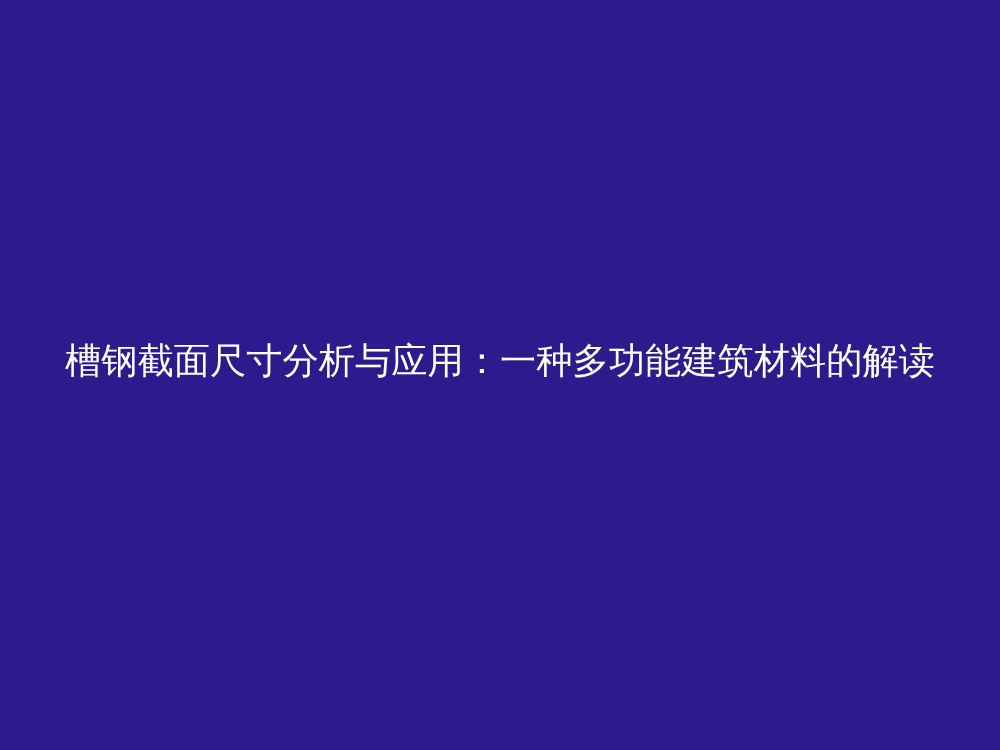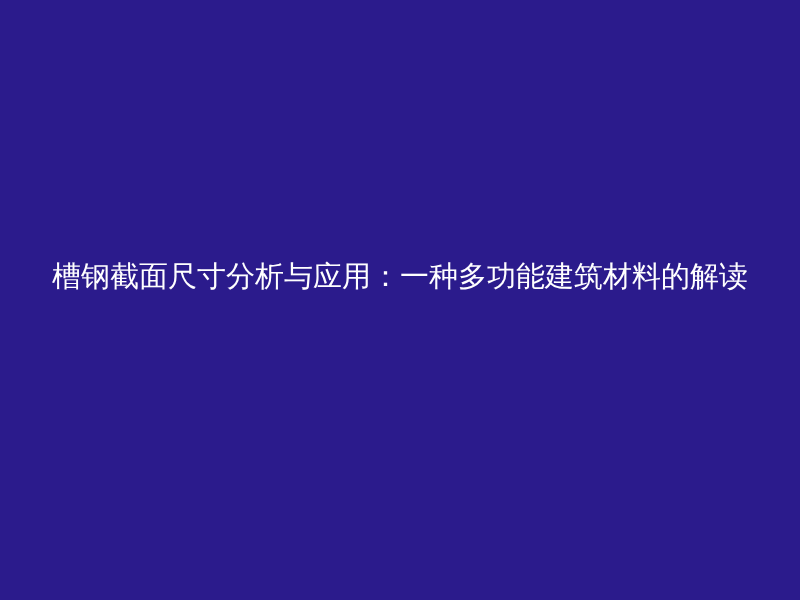--- a/index.html
+++ b/index.html
@@ -33,21 +33,21 @@
     position: absolute;
     left: 0;
     right: 0;
     top: 251px;                
     padding: 0 40px;
     box-sizing: border-box;
     text-align: center;
   }
 
   .slide-title {
-    margin: 0;
+    margin: 12px;
     color: #FFFFFF;
     font-family: "DejaVu Sans", "Liberation Sans", sans-serif;
     font-size: 29px;
     font-weight: 400;
     line-height: 50px;         
     letter-spacing: 0px;
     white-space: normal;
     word-break: break-all;
     text-rendering: geometricPrecision;
   }

